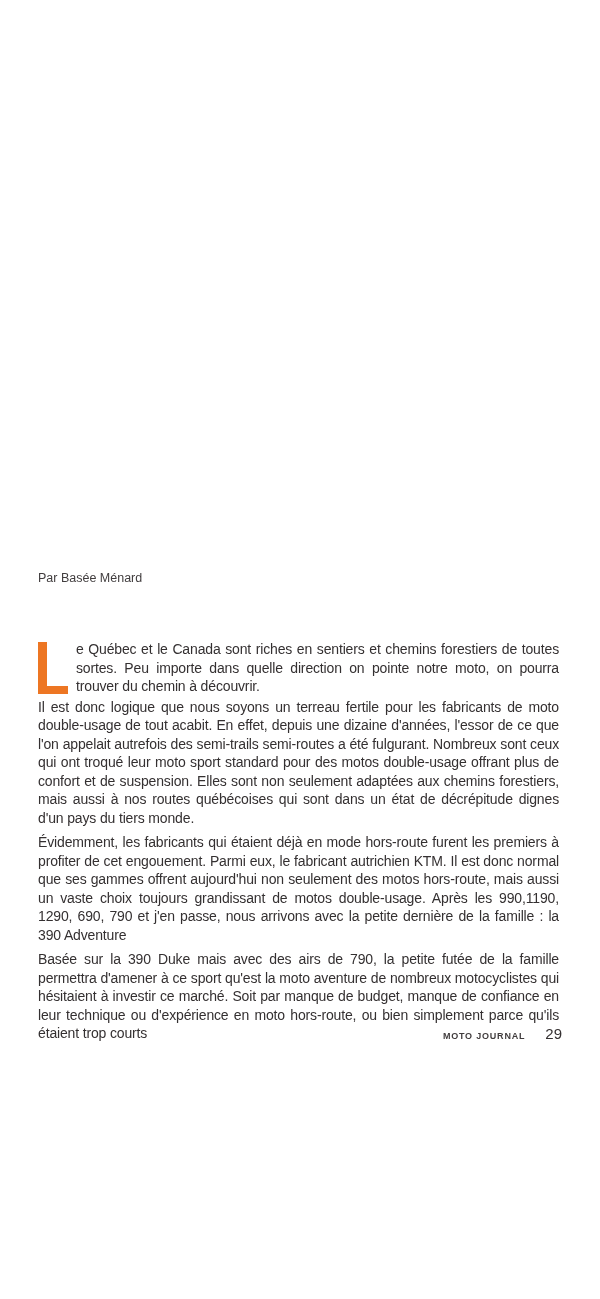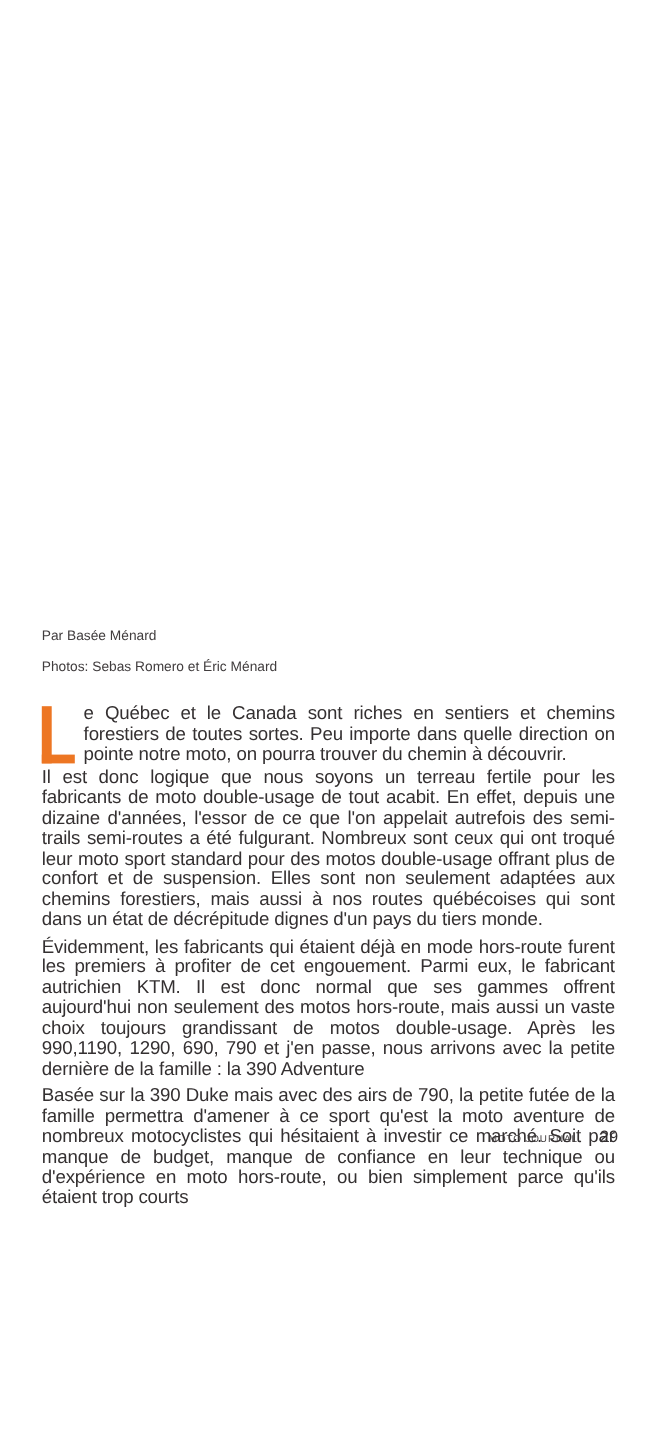--- a/index.html
+++ b/index.html
@@ -49,21 +49,21 @@
     line-height: 28px;
     color: #413d3e;
   }
   
   .article {
     position: absolute;
     left: 38px;
     top: 640px;
     width: 521px;
     color: #343031;
-    font-size: 17px;
+    font-size: 14px;
     line-height: 18.5px;
     letter-spacing: -0.15px;
   }
   .article p {
     margin: 0 0 6px 0;
     text-align: justify;
   }
   .article p.lead {
     margin-bottom: 2px;
   }
@@ -90,37 +90,36 @@
     right: 38px;
     top: 1025px;
     display: flex;
     align-items: baseline;
     gap: 20px;
   }
   .footer .mag {
     font-size: 9px;
     letter-spacing: 0.8px;
     color: #403c3d;
-    font-weight: 400;
+    font-weight: 700;
   }
   .footer .num {
     font-size: 15px;
     color: #343031;
     font-weight: 400;
   }
 </style>
 </head>
 <body>
 
 <div class="page">
 
 
   <div class="byline">
     <div>Par Basée Ménard</div>
-    <div>Photos: Sebas Romero et Éric Ménard</div>
   </div>
 
   <div class="article">
     <p class="lead"><span class="dropcap">
           <span class="sr">L</span>
         </span><span>e Québec et le Canada sont riches en sentiers et chemins forestiers de toutes sortes. Peu importe dans quelle direction on pointe notre moto, on pourra trouver du chemin à découvrir.</span></p>
     <p>Il est donc logique que nous soyons un terreau fertile pour les fabricants de moto double-usage de tout acabit. En effet, depuis une dizaine d'années, l'essor de ce que l'on appelait autrefois des semi-trails semi-routes a été fulgurant. Nombreux sont ceux qui ont troqué leur moto sport standard pour des motos double-usage offrant plus de confort et de suspension. Elles sont non seulement adaptées aux chemins forestiers, mais aussi à nos routes québécoises qui sont dans un état de décrépitude dignes d'un pays du tiers monde.</p>
     <p>Évidemment, les fabricants qui étaient déjà en mode hors-route furent les premiers à profiter de cet engouement. Parmi eux, le fabricant autrichien KTM. Il est donc normal que ses gammes offrent aujourd'hui non seulement des motos hors-route, mais aussi un vaste choix toujours grandissant de motos double-usage. Après les 990,1190, 1290, 690, 790 et j'en passe, nous arrivons avec la petite dernière de la famille :  la 390 Adventure</p>
     <p>Basée sur la 390 Duke mais avec des airs de 790, la petite futée de la famille permettra d'amener à ce sport qu'est la moto aventure de nombreux motocyclistes qui hésitaient à investir ce marché. Soit par manque de budget, manque de confiance en leur technique ou d'expérience en moto hors-route, ou bien simplement parce qu'ils étaient trop courts</p>
   </div>

